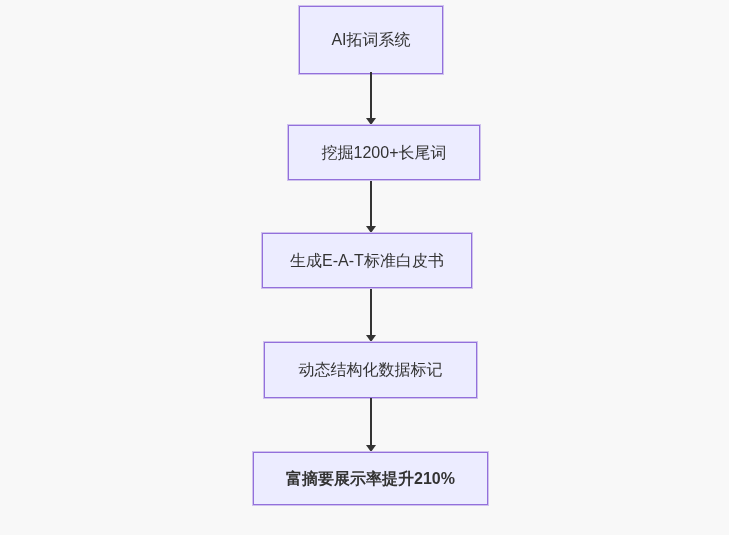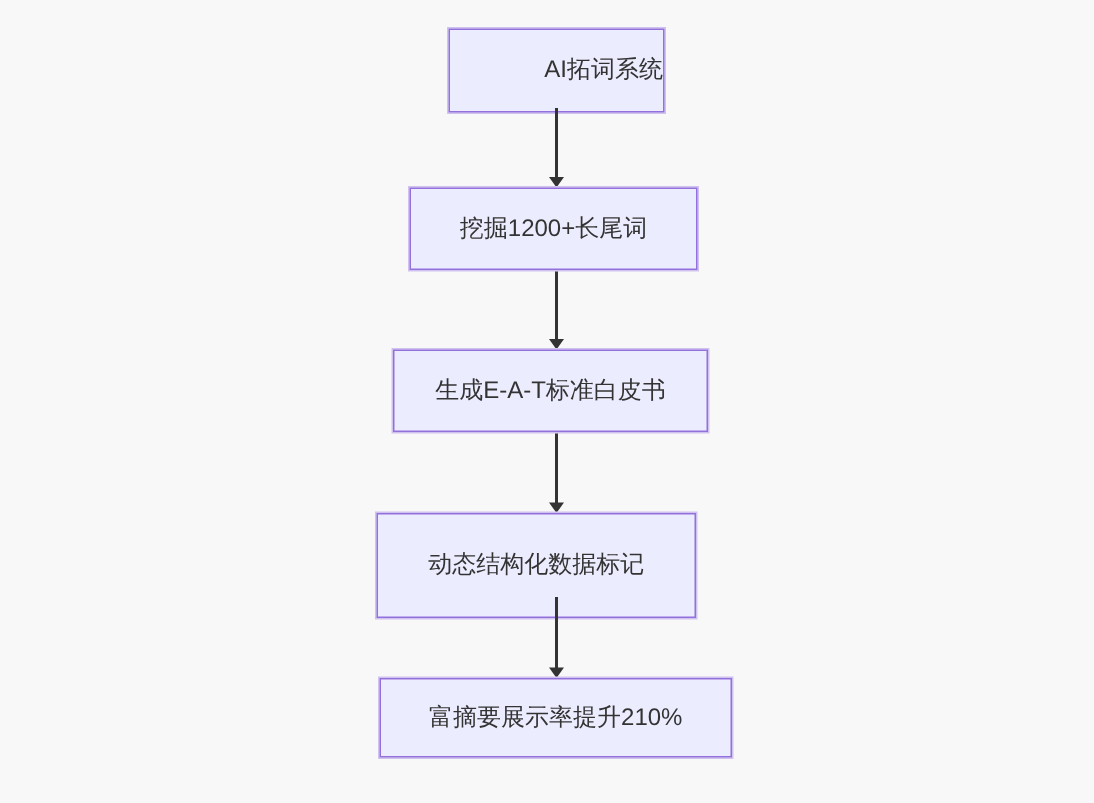--- a/index.html
+++ b/index.html
@@ -30,25 +30,25 @@
     box-shadow:0 0 0 1px var(--node-border-halo);
     display:flex;
     align-items:center;
     justify-content:center;
     color:var(--text);
     font-size:16px;
     line-height:1.2;
     text-align:center;
     white-space:nowrap;
   }
-  .n1{left:299px;top:19px;width:144px;height:56px;justify-content:flex-end;}
-  .n2{left:273px;top:125px;width:192px;height:55px;}
+  .n1{left:299px;top:6px;width:144px;height:68px;}
+  .n2{left:288px;top:125px;width:192px;height:55px;}
   .n3{left:262px;top:233px;width:210px;height:55px;}
-  .n4{left:251px;top:342px;width:213px;height:70px;text-align:right;}
-  .n5{left:253px;top:452px;width:235px;height:53px;}
+  .n4{left:264px;top:342px;width:213px;height:56px;text-align:right;}
+  .n5{left:253px;top:452px;width:235px;height:53px;font-weight:bold;}
 
   .edge{
     position:absolute;
     left:366px;           
     width:10px;
   }
   .e1{top:72px;height:53px;}
   .e2{top:181px;height:52px;}
   .e3{top:289px;height:53px;}
   .e4{top:398px;height:54px;}

